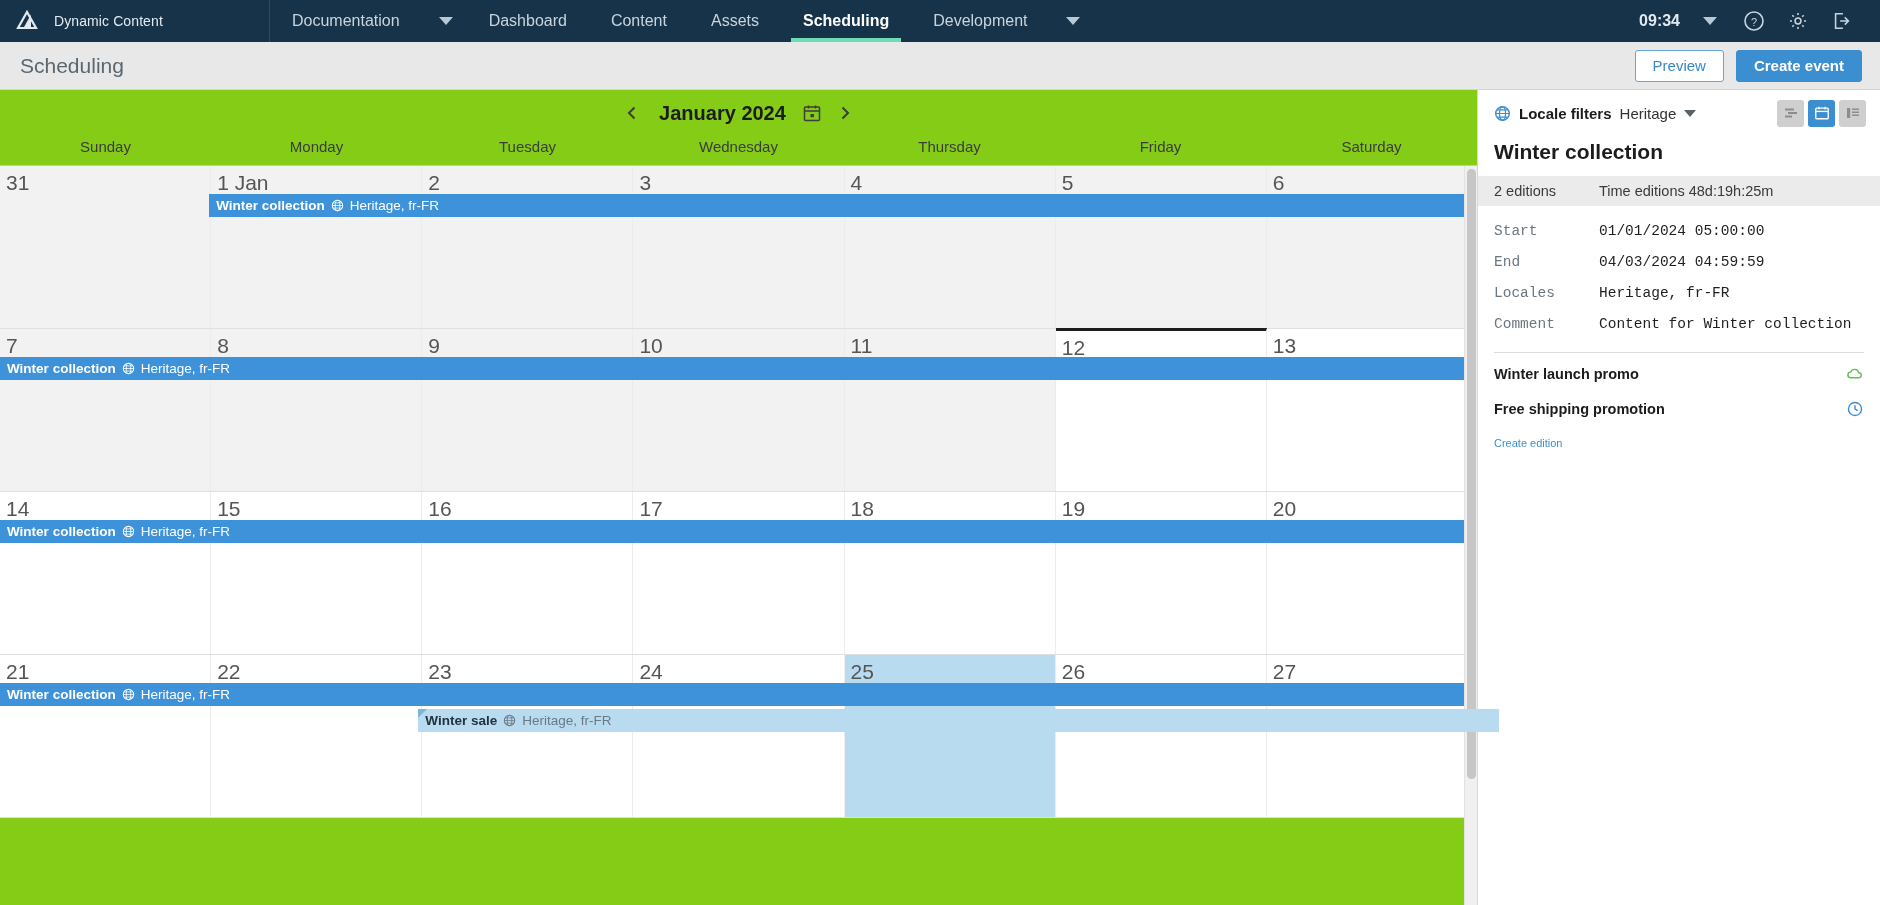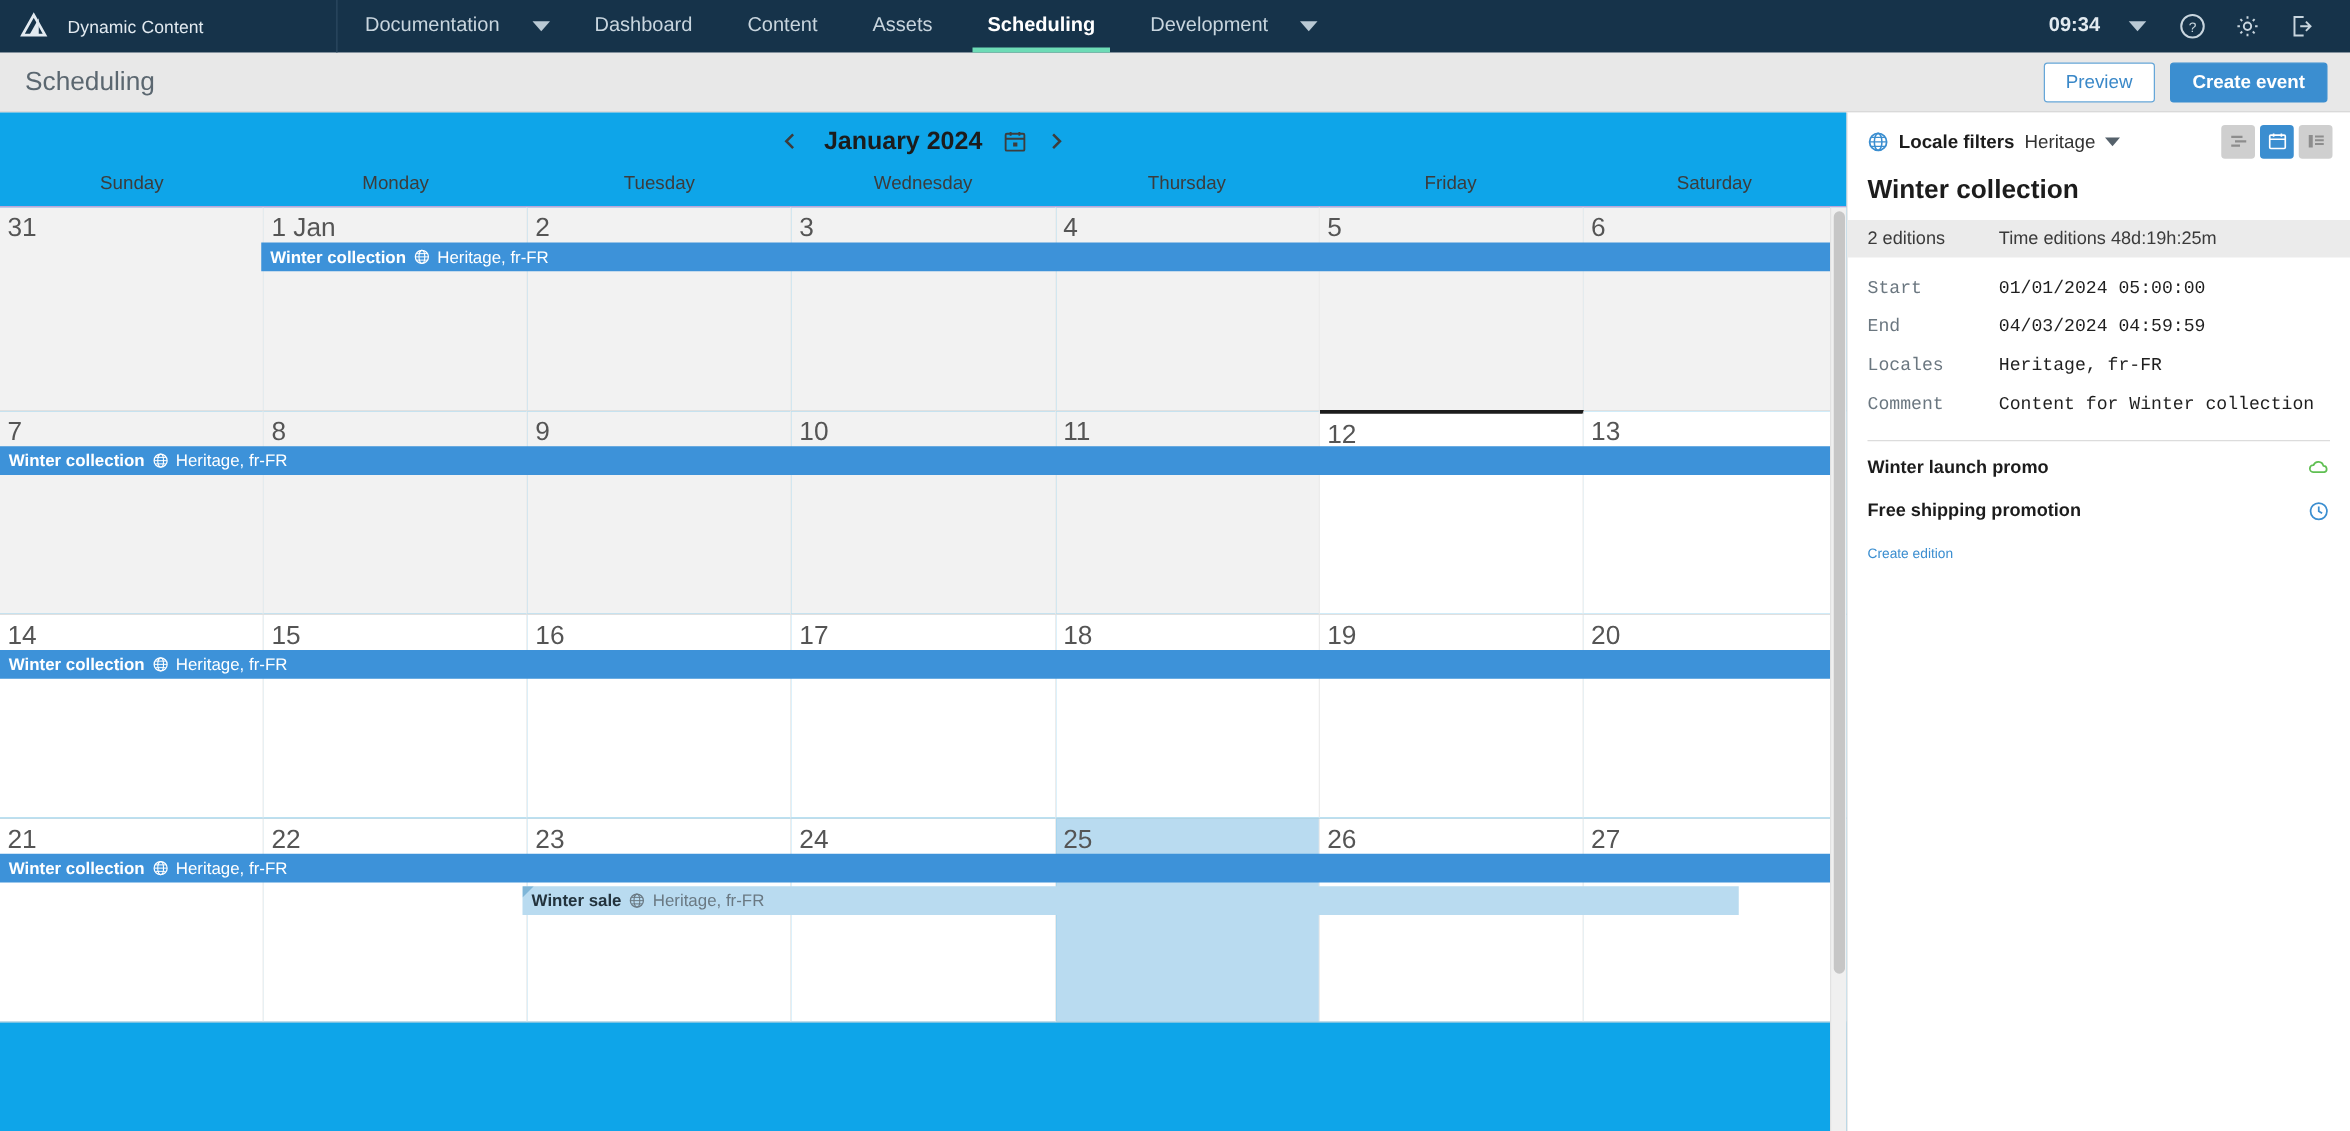--- a/index.html
+++ b/index.html
@@ -34,21 +34,21 @@
   .nav-items { display: flex; align-items: stretch; }
   .nav-item {
     display: flex; align-items: center;
     padding: 0 22px;
     color: #c8d5de;
     font-size: 16px;
     position: relative;
     white-space: nowrap;
     cursor: pointer;
   }
-  .nav-item.with-caret { padding-right: 14px; }
+  .nav-item.with-caret { padding-right: 14px; gap: 13px; }
   .nav-item.active { color: #ffffff; font-weight: bold; }
   .nav-item.active::after {
     content: ""; position: absolute; left: 10px; right: 10px; bottom: 0;
     height: 4px; background: #6ddbb6;
   }
   .caret {
     width: 0; height: 0; margin-left: 26px;
     border-left: 7px solid transparent;
     border-right: 7px solid transparent;
     border-top: 8px solid #b9c9d4;
@@ -79,21 +79,21 @@
     padding: 0 17px; cursor: pointer; white-space: nowrap;
   }
   .btn-outline { background: #fff; color: #3a88c8; border: 1px solid #66a6d8; }
   .btn-primary { background: #3b8ed0; color: #fff; border: 1px solid #3b8ed0; font-weight: bold; }
 
   
   .main {
     display: flex;
     height: calc(905px - 42px - 48px);
   }
-  .cal-area { width: 1477px; position: relative; background: #0ea5e9; }
+  .cal-area { width: 1477px; position: relative; background: #84cc16; }
   .cal-toolbar {
     height: 46px; display: flex; align-items: center; justify-content: center;
     gap: 0;
   }
   .cal-nav-btn {
     width: 34px; height: 34px; display: flex; align-items: center; justify-content: center;
     cursor: pointer; color: #4a4a4a;
   }
   .cal-month {
     font-size: 20px; font-weight: bold; color: #1c1c1c;
@@ -474,21 +474,21 @@
             <span class="ev-name">Winter collection</span>
             <span class="globe-mini">
               <svg width="13" height="13" viewBox="0 0 18 18">
                 <circle cx="9" cy="9" r="7.2" fill="none" stroke="#ffffff" stroke-width="1.4"></circle>
                 <ellipse cx="9" cy="9" rx="3.2" ry="7.2" fill="none" stroke="#ffffff" stroke-width="1.2"></ellipse>
                 <path d="M2 9h14M3.3 5.4h11.4M3.3 12.6h11.4" stroke="#ffffff" stroke-width="1.1"></path>
               </svg>
             </span>
             <span class="ev-loc">Heritage, fr-FR</span>
           </div>
-          <div class="event light" style="left: 418.286px; width: 973px; top: 54px;">
+          <div class="event light" style="left: 418.286px; width: 1081px; top: 54px;">
             <span class="ev-name">Winter sale</span>
             <span class="globe-mini">
               <svg width="13" height="13" viewBox="0 0 18 18">
                 <circle cx="9" cy="9" r="7.2" fill="none" stroke="#6a7983" stroke-width="1.4"></circle>
                 <ellipse cx="9" cy="9" rx="3.2" ry="7.2" fill="none" stroke="#6a7983" stroke-width="1.2"></ellipse>
                 <path d="M2 9h14M3.3 5.4h11.4M3.3 12.6h11.4" stroke="#6a7983" stroke-width="1.1"></path>
               </svg>
             </span>
             <span class="ev-loc">Heritage, fr-FR</span>
           </div>

